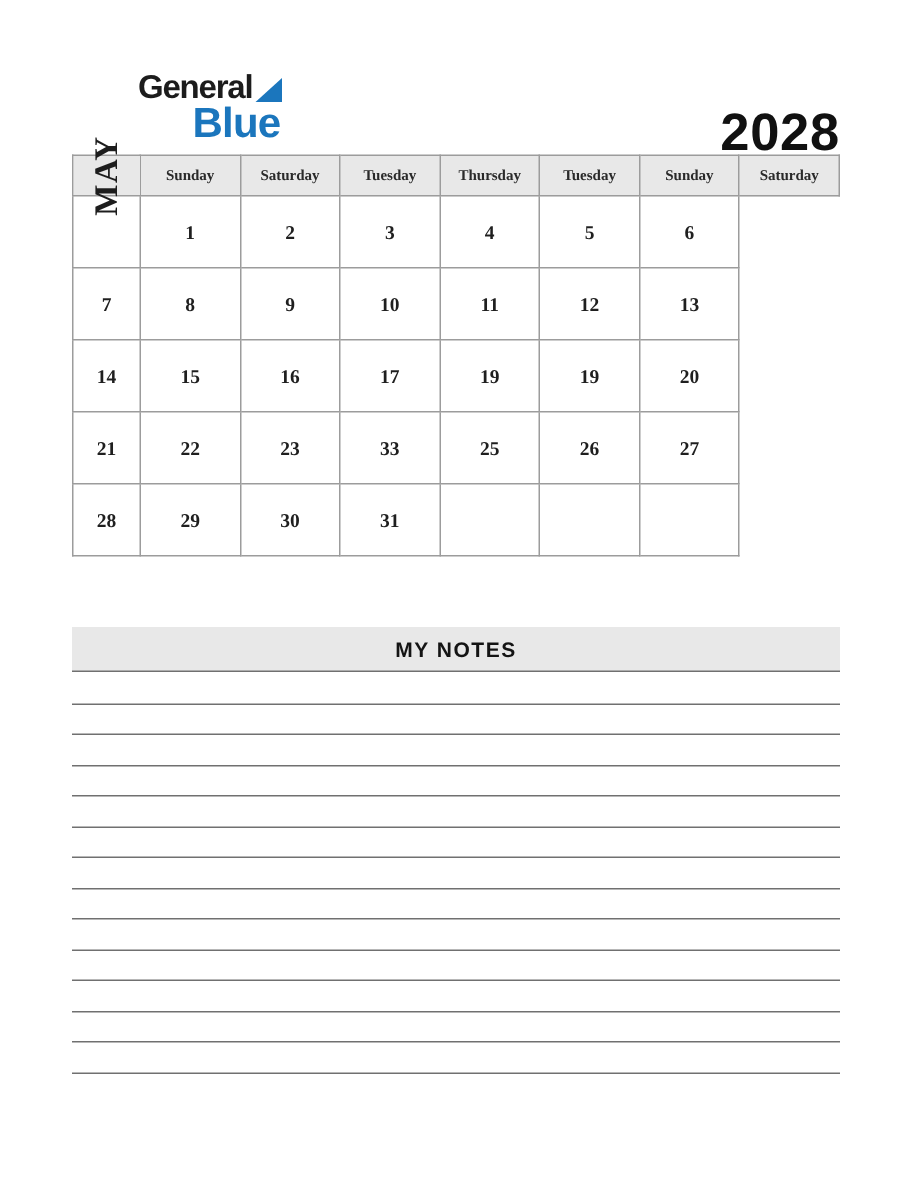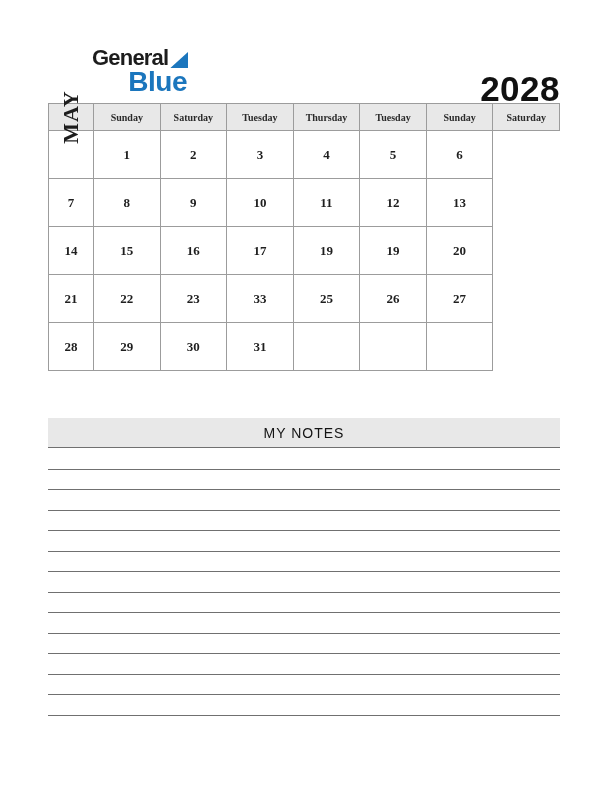--- a/index.html
+++ b/index.html
@@ -39,21 +39,21 @@
     vertical-align:middle;font-size:13px;font-weight:700;color:#1f1f1f;}
   td.month-cell{background:var(--cell-gray);position:relative;}
   .month-label{position:absolute;top:50%;left:50%;
     transform:translate(-50%,-50%) rotate(-90deg);transform-origin:center;
     font-size:22px;font-weight:600;letter-spacing:1px;color:#1d1d1d;white-space:nowrap;}
 
   
   .notes-header{position:absolute;left:48px;top:418px;width:512px;height:30px;
     background:var(--cell-gray);border-bottom:1px solid var(--rule-line);
     display:flex;align-items:center;justify-content:center;}
-  .notes-title{font-size:14px;font-weight:400;letter-spacing:1px;color:#141414;}
+  .notes-title{font-size:14px;font-weight:700;letter-spacing:1px;color:#141414;}
   .notes-lines{position:absolute;left:48px;top:449px;width:512px;}
   .note-line{height:20.5px;border-bottom:1px solid var(--rule-line);}
 </style>
 </head>
 <body>
 
 <div class="logo">
   <div class="logo-row1">
     <span class="logo-general">General</span>
     <span class="logo-triangle"></span>

